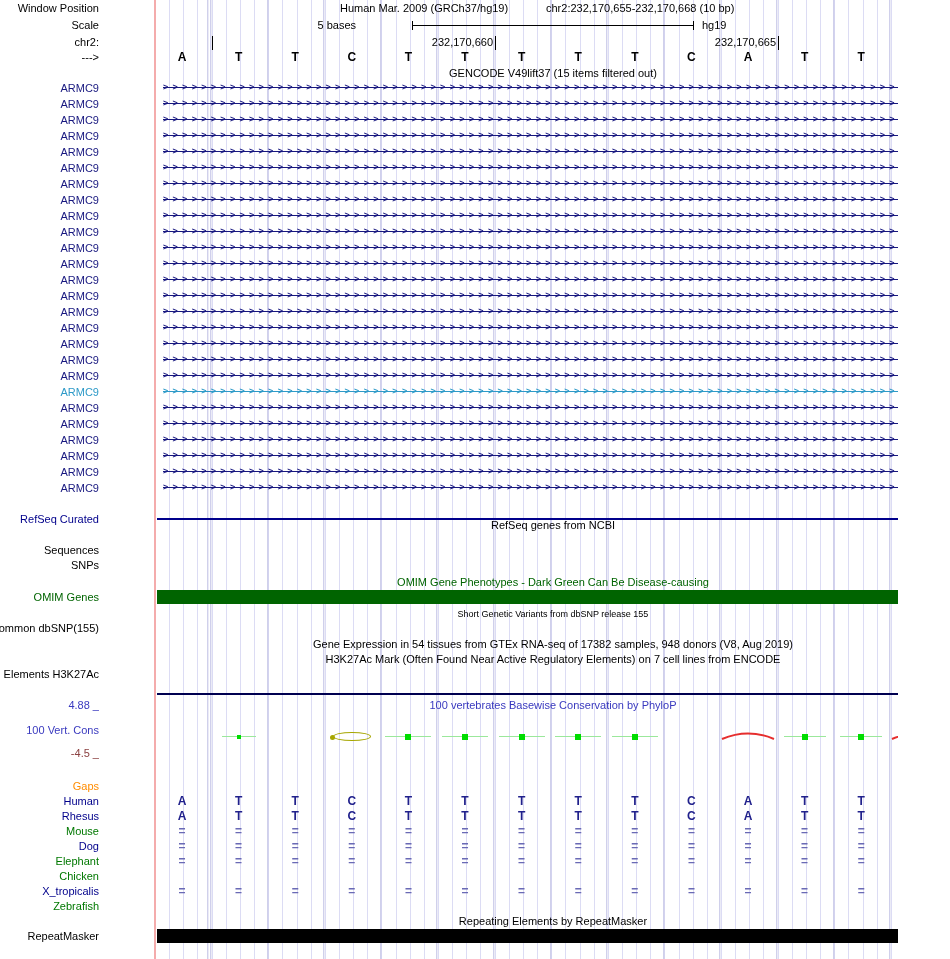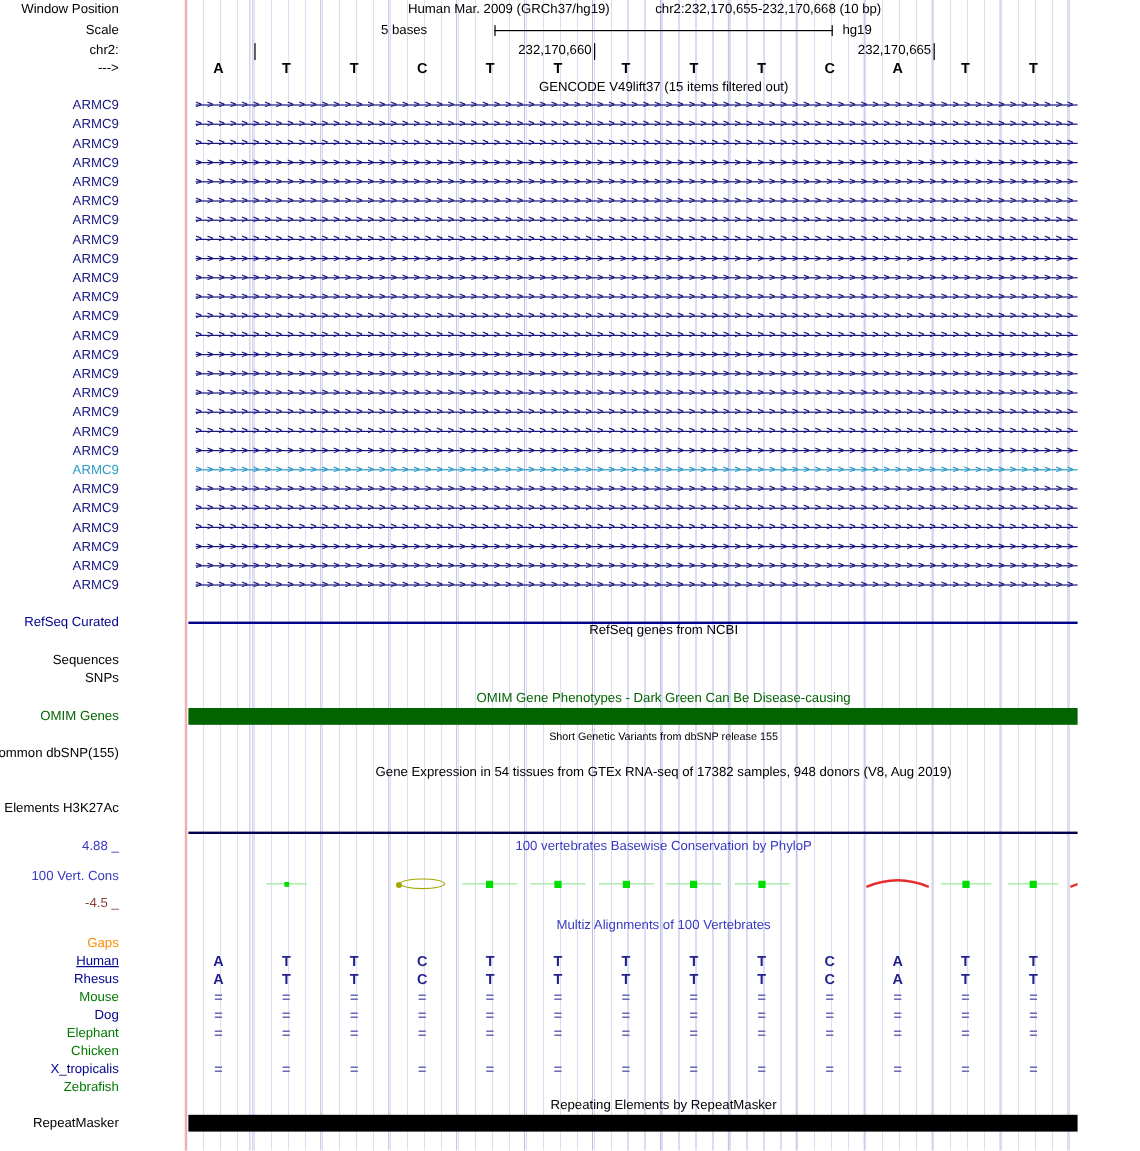--- a/index.html
+++ b/index.html
@@ -135,20 +135,21 @@
   <div class="llabel" style="top:558px">SNPs</div>
 
   <div class="ctitle" style="top: 575px; color: rgb(0, 100, 0);">OMIM Gene Phenotypes - Dark Green Can Be Disease-causing</div>
   <div class="llabel" style="top: 590px; color: rgb(0, 100, 0);">OMIM Genes</div>
   <div class="bar" style="top: 590px; background: rgb(0, 100, 0);"></div>
 
   <div class="ctitle small" style="top:607px">Short Genetic Variants from dbSNP release 155</div>
   <div class="llabel" style="top:621px">Common dbSNP(155)</div>
 
   <div class="ctitle" style="top:637px">Gene Expression in 54 tissues from GTEx RNA-seq of 17382 samples, 948 donors (V8, Aug 2019)</div>
+  <div class="ctitle" style="top:652px">H3K27Ac Mark (Often Found Near Active Regulatory Elements) on 7 cell lines from ENCODE</div>
   <div class="llabel" style="top:667px">Elements H3K27Ac</div>
 
   <div class="hline" style="top:693px;height:2px;background:#000050"></div>
 
   <div class="ctitle" style="top: 698px; color: rgb(57, 57, 191);">100 vertebrates Basewise Conservation by PhyloP</div>
   <div class="llabel" style="top: 698px; color: rgb(57, 57, 191);">4.88 _</div>
   <div class="llabel" style="top: 723px; color: rgb(57, 57, 191);">100 Vert. Cons</div>
   <div class="llabel" style="top: 746px; color: rgb(139, 64, 64);">-4.5 _</div>
   <div id="cons-marks">
       <div class="abs" style="left: 221.6px; top: 736px; width: 34px; height: 1px; background: rgb(155, 232, 155);"></div>
@@ -170,24 +171,23 @@
       </svg>
       <div class="abs" style="left: 783.6px; top: 736px; width: 42px; height: 1px; background: rgb(155, 232, 155);"></div>
       <div class="abs" style="left: 801.6px; top: 734px; width: 6px; height: 6px; background: rgb(0, 221, 0);"></div>
       <div class="abs" style="left: 840.2px; top: 736px; width: 42px; height: 1px; background: rgb(155, 232, 155);"></div>
       <div class="abs" style="left: 858.2px; top: 734px; width: 6px; height: 6px; background: rgb(0, 221, 0);"></div>
       <svg width="54" height="13" style="position: absolute; left: 890.8px; top: 728px;">
         <path d="M1 11 Q27 0 53 11" stroke="#E62E2E" stroke-width="2" fill="none"></path>
       </svg>
     </div>
 
-  <div class="ctitle" style="top: 764px; color: rgb(57, 57, 191);">Multiz Alignments of 100 Vertebrates</div>
   <div class="llabel" style="top: 779px; color: rgb(255, 140, 0); text-align: right;">Gaps</div>
   <div id="multiz-rows">
-      <div class="llabel" style="top: 794px; color: rgb(0, 0, 139); text-decoration: underline;">Human</div>
+      <div class="llabel" style="top: 794px; color: rgb(0, 0, 139);">Human</div>
       <div class="eqm" style="left: 170px; top: 794px; color: rgb(33, 33, 140);">A</div>
       <div class="eqm" style="left: 226.6px; top: 794px; color: rgb(33, 33, 140);">T</div>
       <div class="eqm" style="left: 283.2px; top: 794px; color: rgb(33, 33, 140);">T</div>
       <div class="eqm" style="left: 339.8px; top: 794px; color: rgb(33, 33, 140);">C</div>
       <div class="eqm" style="left: 396.4px; top: 794px; color: rgb(33, 33, 140);">T</div>
       <div class="eqm" style="left: 453px; top: 794px; color: rgb(33, 33, 140);">T</div>
       <div class="eqm" style="left: 509.6px; top: 794px; color: rgb(33, 33, 140);">T</div>
       <div class="eqm" style="left: 566.2px; top: 794px; color: rgb(33, 33, 140);">T</div>
       <div class="eqm" style="left: 622.8px; top: 794px; color: rgb(33, 33, 140);">T</div>
       <div class="eqm" style="left: 679.4px; top: 794px; color: rgb(33, 33, 140);">C</div>

